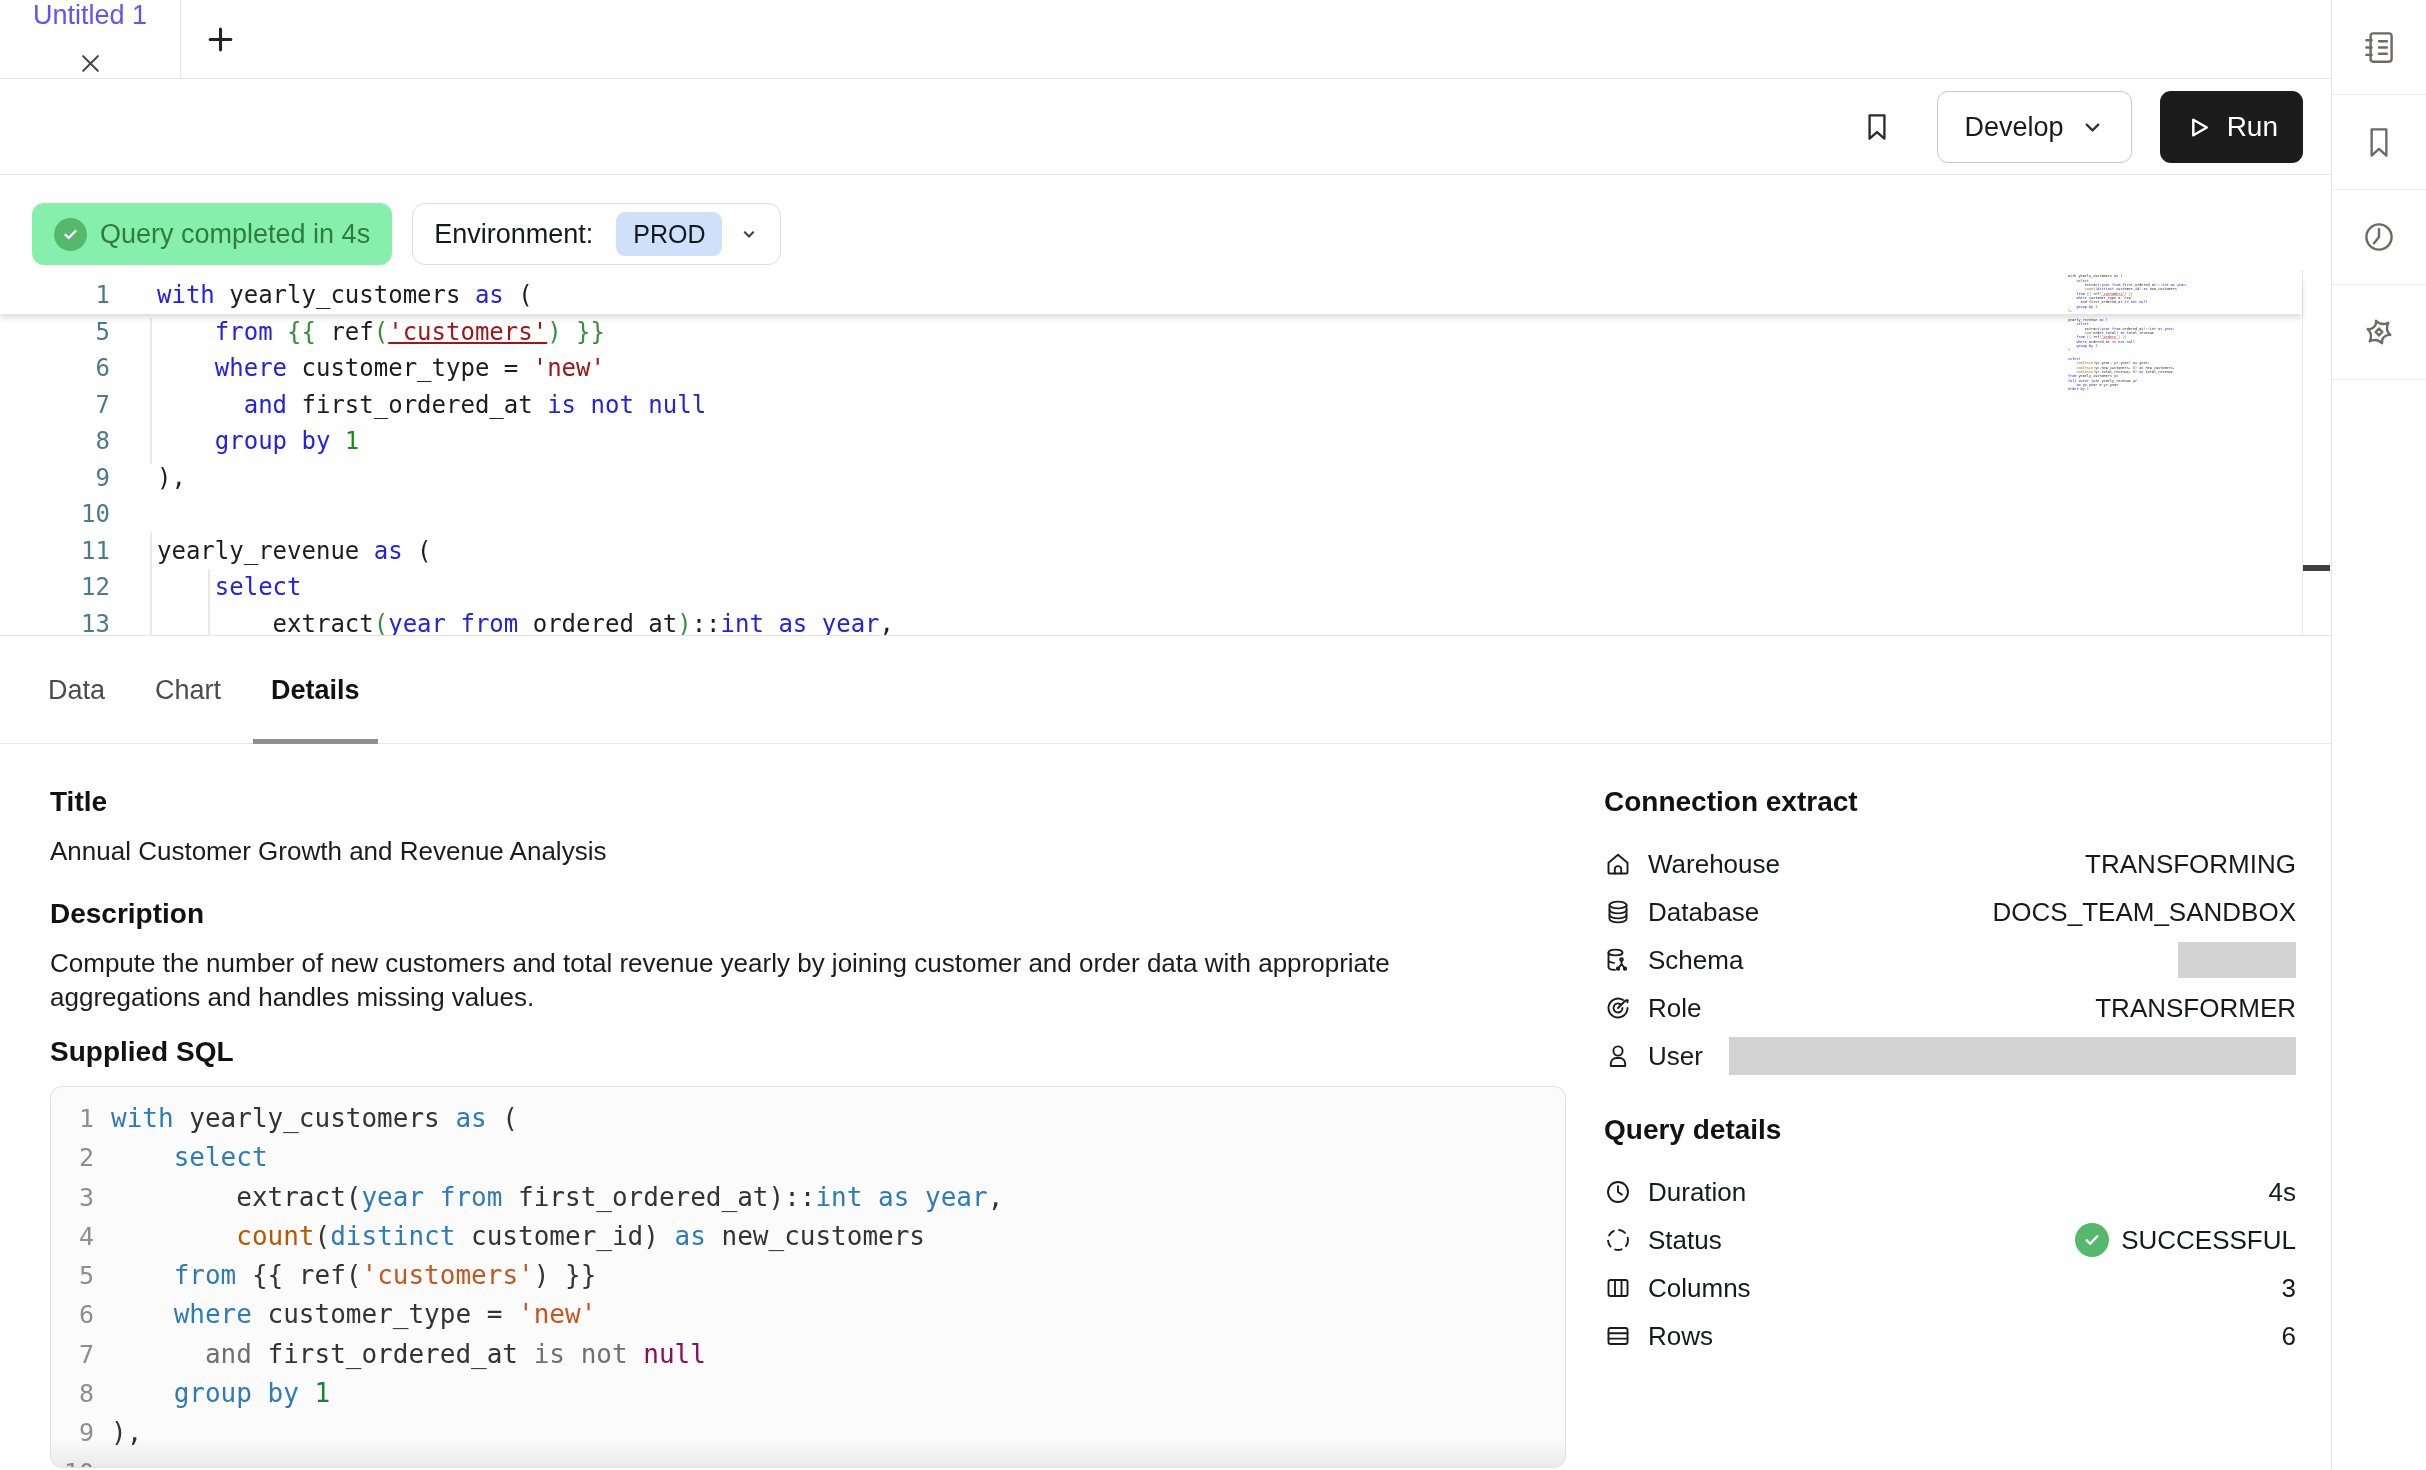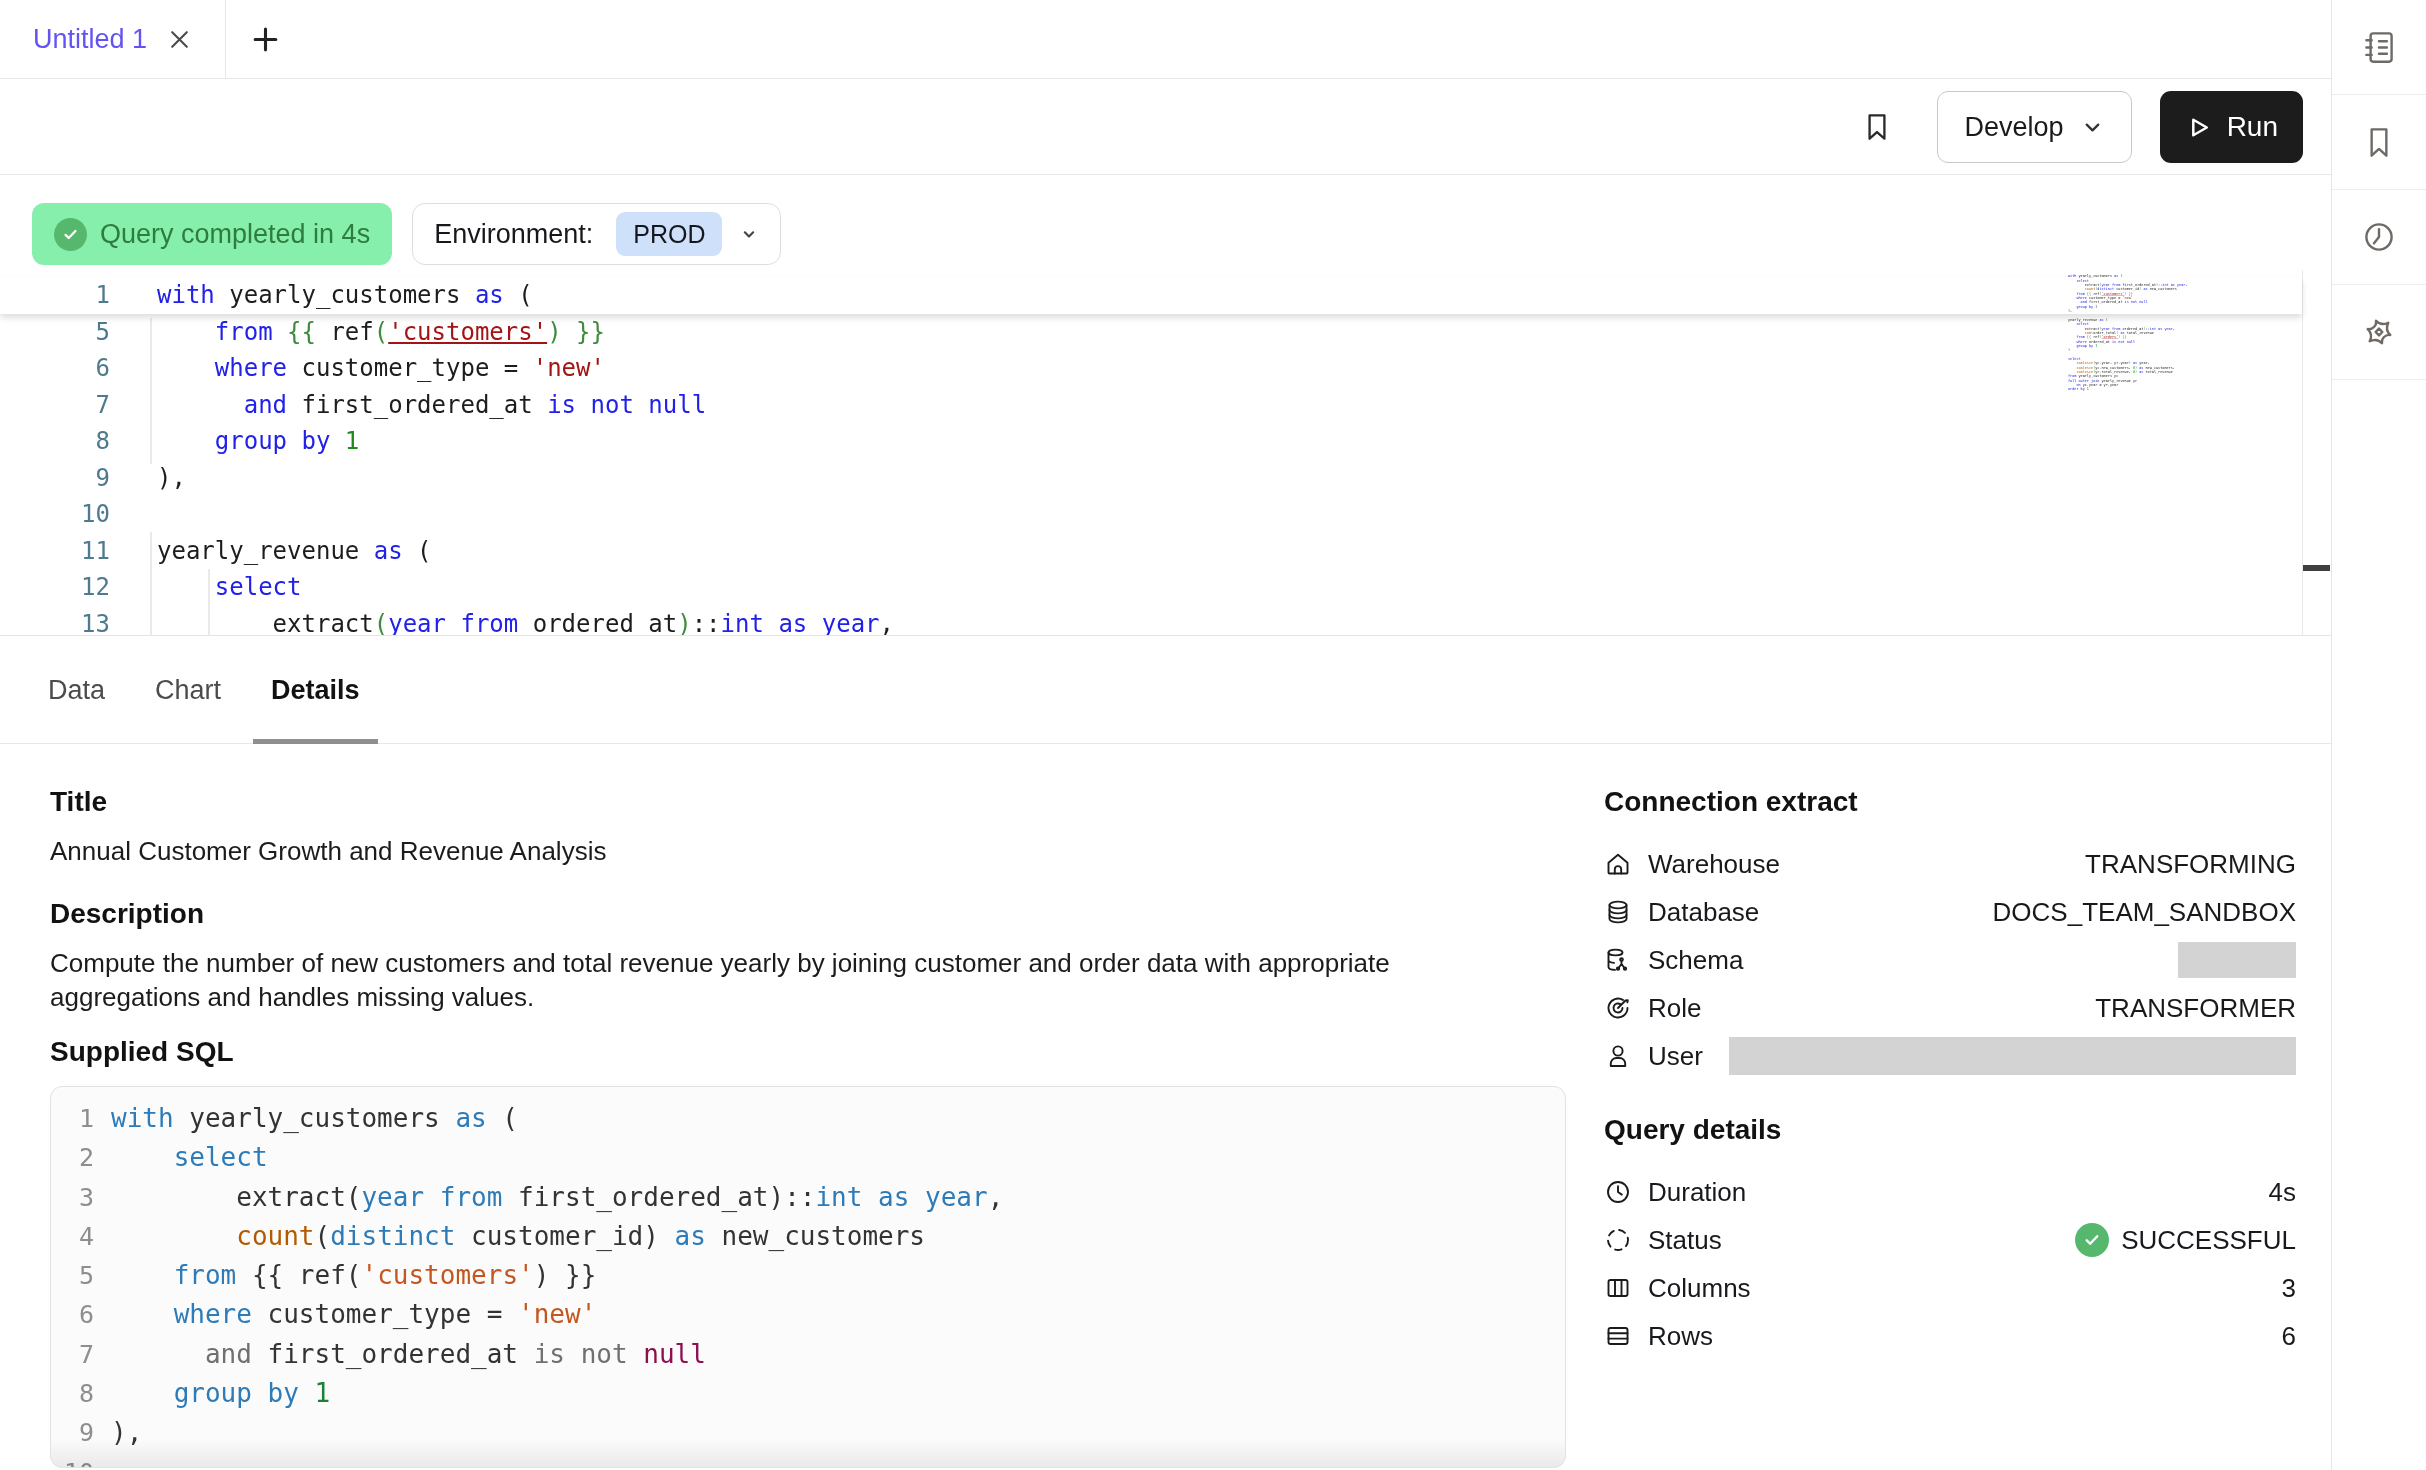--- a/index.html
+++ b/index.html
@@ -7,21 +7,21 @@
   body { width:2426px; height:1470px; position:relative; overflow:hidden;
          font-family:"Liberation Sans", sans-serif; color:#1a1a1a; }
   svg { fill:none; stroke:currentColor; stroke-width:2; stroke-linecap:round; stroke-linejoin:round; }
   button { font-family:inherit; cursor:pointer; }
 
   #app { position:relative; width:2426px; height:1470px; }
   .main { position:absolute; left:0; top:0; width:2331px; height:1470px; background:#fff; }
 
   
   .tabbar { position:absolute; left:0; top:0; width:100%; height:79px; border-bottom:1px solid #e6e6e6; display:flex; align-items:stretch; }
-  .file-tab { display:flex; align-items:center; gap:20px; padding:0 33px; border-right:1px solid #e6e6e6; background:none; border-top:none; border-left:none; border-bottom:none; }
+  .file-tab { display:flex; align-items:center; gap:20px; padding:0 33px; border-right:1px solid #e6e6e6; background:none; border-top:none; border-left:none; border-bottom:none;flex-direction:column; }
   .file-tab .t { color:#6353f3; font-size:27px; }
   .x-btn { background:none; border:none; color:#4a4a4a; display:flex; align-items:center; }
   .x-btn svg { width:25px; height:25px; }
   .plus-btn { margin-left:24px; background:none; border:none; color:#222; display:flex; align-items:center; }
   .plus-btn svg { width:31px; height:31px; stroke-width:2.4; }
 
   
   .toolbar { position:absolute; left:0; top:80px; width:100%; height:95px; border-bottom:1px solid #e6e6e6; display:flex; align-items:center; justify-content:flex-end; padding-right:28px; }
   .bm-btn { background:none; border:none; color:#2a2a2a; margin-right:42px; display:flex; }
   .bm-btn svg { width:36px; height:36px; stroke-width:2.2; }

